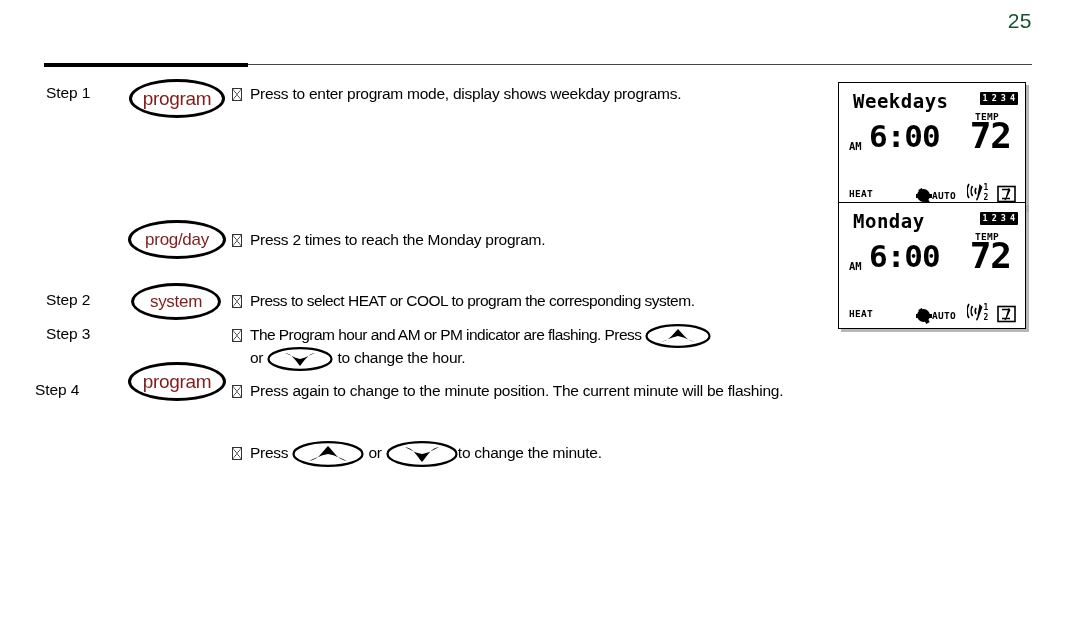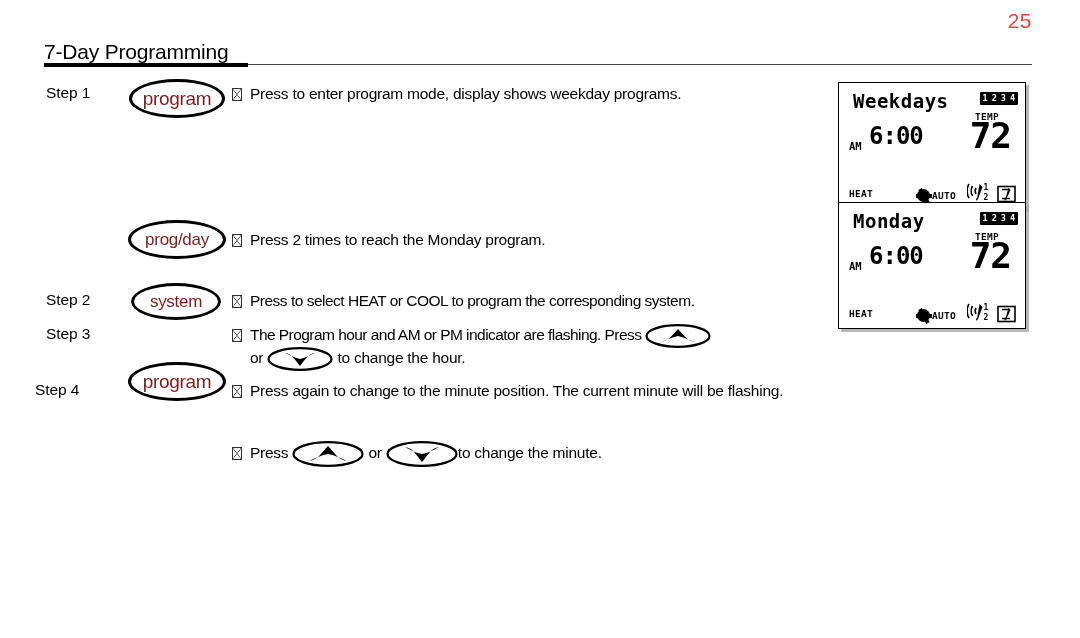--- a/index.html
+++ b/index.html
@@ -16,21 +16,21 @@
     overflow: hidden;
   }
 
   
   .page-number {
     position: absolute;
     top: 9px;
     right: 48px;
     font-size: 21px;
     letter-spacing: 0.5px;
-    color: #ef4444;
+    color: #14532d;
   }
 
   
   .section-header {
     position: absolute;
     top: 40px;
     left: 44px;
     width: 988px;
     height: 26px;
   }
@@ -178,21 +178,21 @@
     top: 57px;
     font-family: "DejaVu Sans Mono", monospace;
     font-size: 10.5px;
     font-weight: bold;
   }
   .lcd .time {
     position: absolute;
     left: 30px;
     top: 34px;
     font-family: "DejaVu Sans Mono", monospace;
-    font-size: 24px;
+    font-size: 31px;
     font-weight: bold;
     letter-spacing: -1px;
     line-height: 38px;
     color: #000;
   }
   .lcd .temp-val {
     position: absolute;
     right: 14px;
     top: 34px;
     font-family: "DejaVu Sans Mono", monospace;
@@ -252,21 +252,20 @@
     gap: 4px;
   }
   .lcd .sensors svg { display: block; }
 </style>
 </head>
 <body>
 
 <div class="page-number">25</div>
 
 <div class="section-header">
-  <span class="title">7-Day Programming</span>
   <div class="rule-thin"></div>
   <div class="rule-thick"></div>
 </div>
 
 <div class="step-label" style="left:46px; top:84px;">Step 1</div>
 <div class="btn-oval" style="left:129px; top:79px; width:96px; height:39px;">
   <span>program</span>
 </div>
 <div class="para" style="left:232px; top:83px;">
   <span class="tofu"></span><span>Press to enter program mode, display shows weekday programs.</span>

